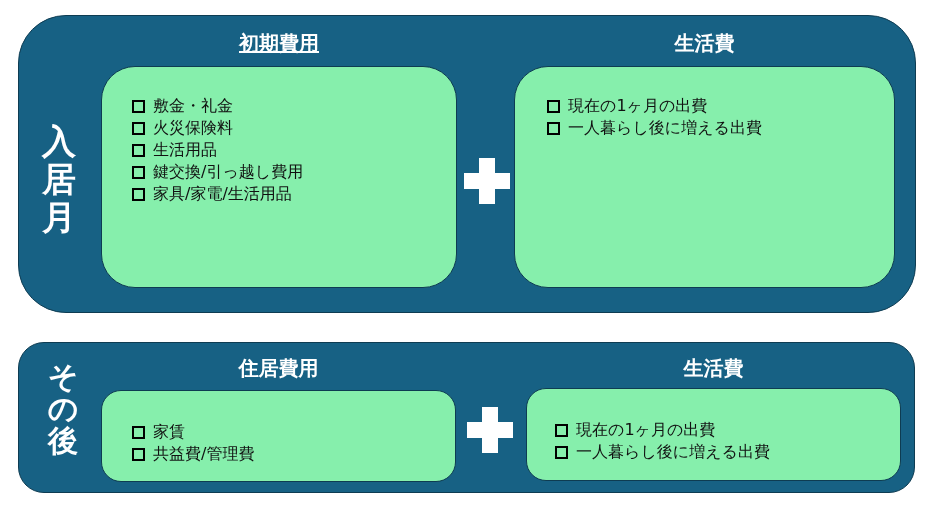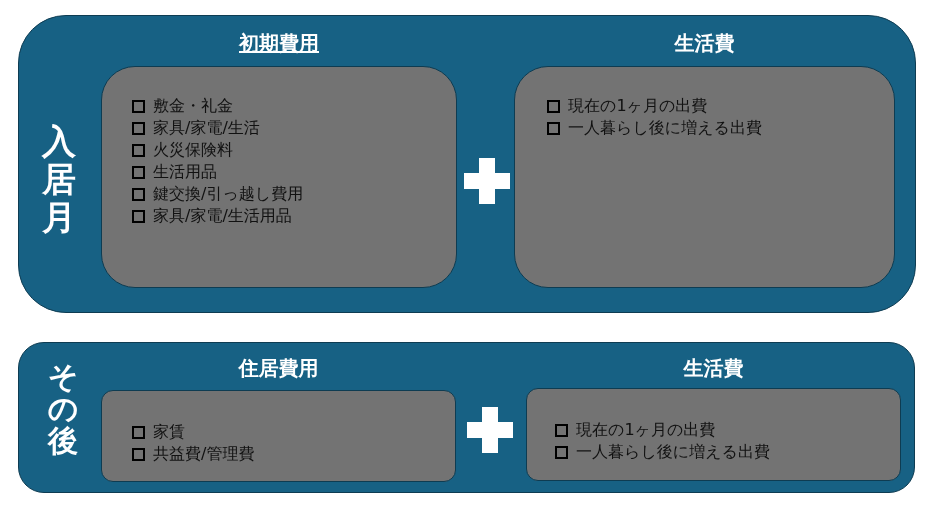--- a/index.html
+++ b/index.html
@@ -5,23 +5,23 @@
   html,body{margin:0;padding:0;background:#ffffff;}
   body{width:939px;height:509px;position:relative;overflow:hidden;font-family:"DejaVu Sans","Liberation Sans",sans-serif;}
   .panel{position:absolute;background:#176184;border:1.5px solid #0e3c52;box-sizing:border-box;}
   .p1{left:18px;top:15px;width:898px;height:298px;border-radius:48px;}
   .p2{left:18px;top:342px;width:897px;height:151px;border-radius:26px;}
   .side{position:absolute;color:#fff;font-size:34px;line-height:38px;width:40px;text-align:center;font-weight:bold;}
   .side span{display:block;}
   .p1 .side{left:20px;top:106px;}
   .p2 .side{left:24px;top:18px;font-size:30px;line-height:32px;}
   .hdr{position:absolute;color:#fff;font-size:20px;font-weight:bold;text-align:center;}
-  .box{position:absolute;background:#737373;border:1.5px solid #0e3c52;box-sizing:border-box;padding-left:12px;}
+  .box{position:absolute;background:#86efac;border:1.5px solid #0e3c52;box-sizing:border-box;padding-left:12px;}
   .p1 .box{top:50px;height:222px;border-radius:34px;}
-  .p2 .box{height:92px;border-radius:12px;text-decoration:underline;}
+  .p2 .box{height:92px;border-radius:20px;text-decoration:underline;}
   ul{list-style:none;margin:0;padding:0;position:absolute;}
   li{font-size:16px;line-height:22px;color:#111;white-space:nowrap;display:flex;align-items:center;}
   .cb{display:inline-block;width:9px;height:9px;border:2.5px solid #000;margin-right:8px;flex:none;box-sizing:content-box;}
   .noindent{padding-left:22px;}
   .plus{position:absolute;width:46px;height:46px;}
   .plus:before,.plus:after{content:"";position:absolute;background:#fff;}
   .plus:before{left:15px;top:0;width:16px;height:46px;}
   .plus:after{left:0;top:15px;width:46px;height:16px;}
 </style>
 </head>
@@ -33,24 +33,20 @@
     <span>居</span>
     <span>月</span>
   </div>
 
   <div class="hdr" style="left:82px;top:14px;width:356px;text-decoration:underline;">初期費用</div>
   <div class="box" style="left:82px;width:356px;">
     <ul style="left:30px;top:28px;">
       <li>
           <span class="cb"></span>
           <span>敷金・礼金</span>
-        </li>
-      <li>
-          <span class="cb"></span>
-          <span>家具/家電/生活</span>
         </li>
       <li>
           <span class="cb"></span>
           <span>火災保険料</span>
         </li>
       <li>
           <span class="cb"></span>
           <span>生活用品</span>
         </li>
       <li>

